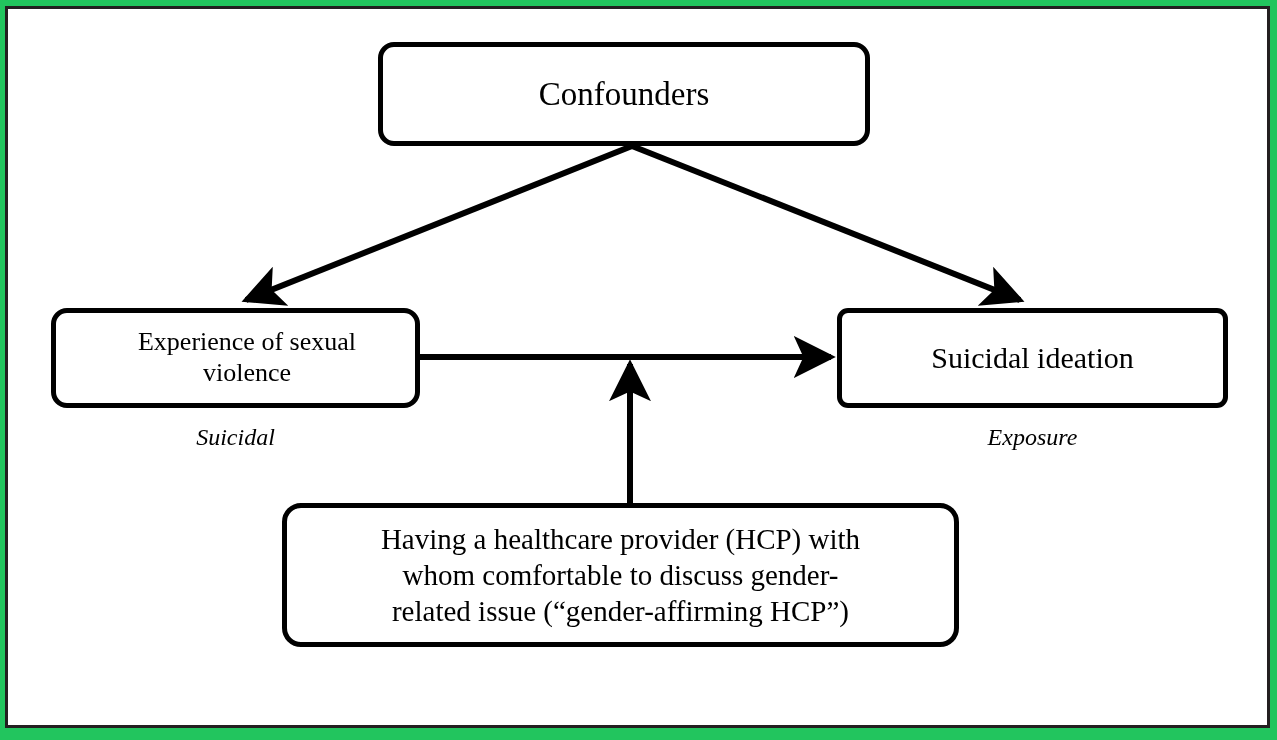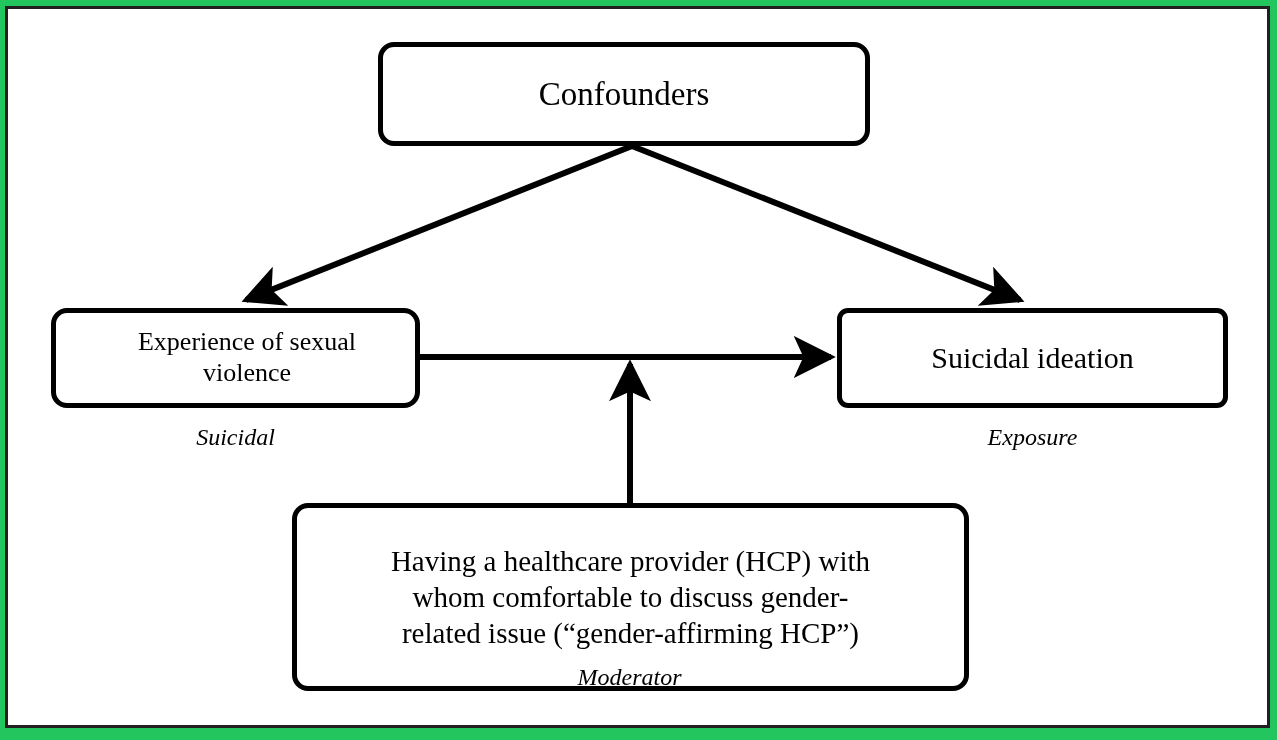--- a/index.html
+++ b/index.html
@@ -81,24 +81,25 @@
   #node-outcome {
     left: 837px;
     top: 308px;
     width: 391px;
     height: 100px;
     border-radius: 11px;
   }
   #node-outcome .node-text { font-size: 30px; }
 
   #node-moderator {
-    left: 292px;
+    left: 282px;
     top: 503px;
     width: 677px;
-    height: 188px;
+    height: 144px;
+    border-radius: 19px;
   }
   #node-moderator .node-text { font-size: 29px; line-height: 1.25; }
 
   
   .role-caption {
     position: absolute;
     font-style: italic;
     font-size: 24px;
     color: #000000;
     text-align: center;
@@ -160,15 +161,14 @@
   <div class="node-box" id="node-moderator">
     <span class="node-text">Having a healthcare provider (HCP) with
 whom comfortable to discuss gender-
 related issue (“gender-affirming HCP”)</span>
   </div>
 
   <div class="role-caption" id="caption-exposure">Suicidal</div>
 
   <div class="role-caption" id="caption-outcome">Exposure</div>
 
-  <div class="role-caption" id="caption-moderator">Moderator</div>
 
 </div>
 
 </body></html>

